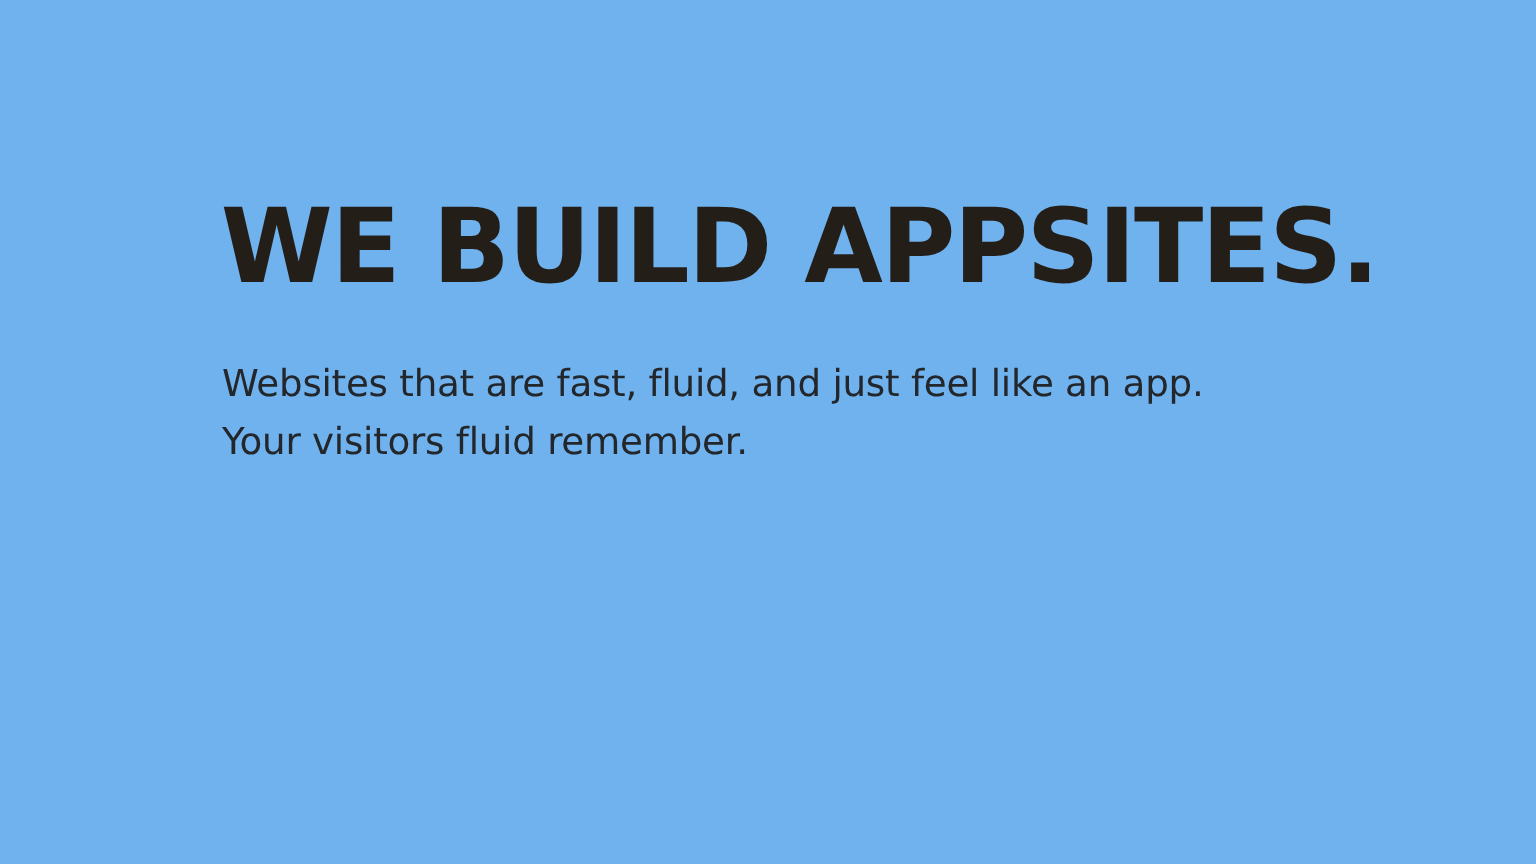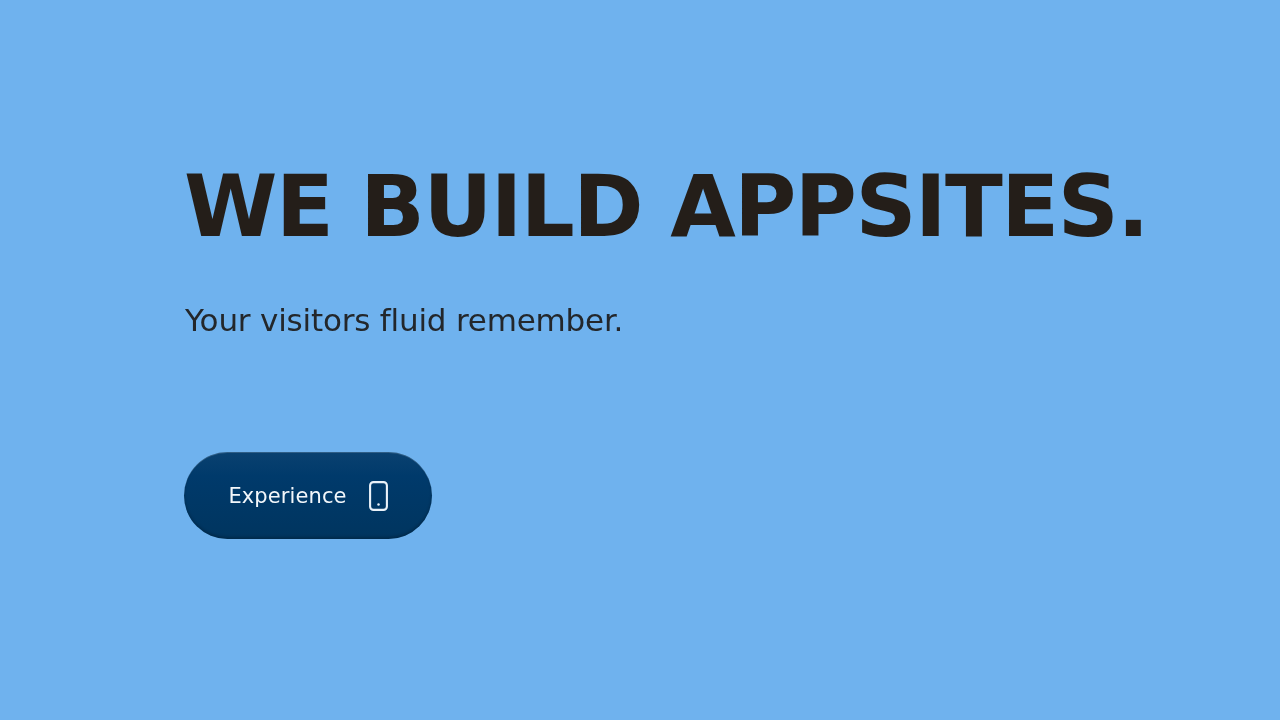--- a/index.html
+++ b/index.html
@@ -92,26 +92,18 @@
   }
 </style>
 </head>
 <body>
 
 <main class="hero">
 
   <h1 class="headline">WE BUILD APPSITES.</h1>
 
   <p class="subtitle">
+    <span class="line">Websites that are fast, fluid, and just feel like an app.</span>
     <span class="line">Your visitors fluid remember.</span>
   </p>
 
-  <button class="cta">
-    <span class="cta-label">Experience</span>
-    <span class="cta-icon-wrap">
-      <svg class="cta-icon" viewBox="0 0 19 30" fill="none" xmlns="http://www.w3.org/2000/svg" aria-hidden="true">
-        <rect x="1.1" y="1.1" width="16.8" height="27.8" rx="3.4" ry="3.4" stroke="#EAF2F9" stroke-width="2.1" fill="none"></rect>
-        <circle cx="9.5" cy="23.6" r="1.25" fill="#EAF2F9"></circle>
-      </svg>
-    </span>
-  </button>
 
 </main>
 
 </body></html>

